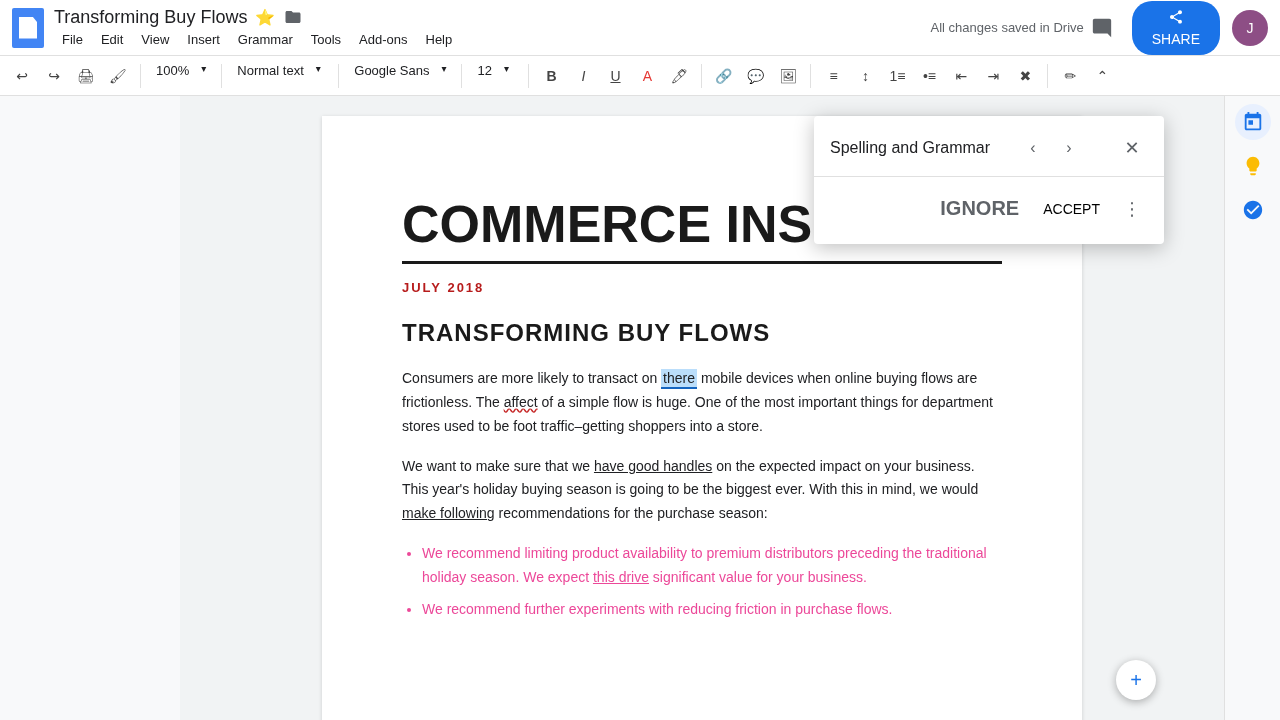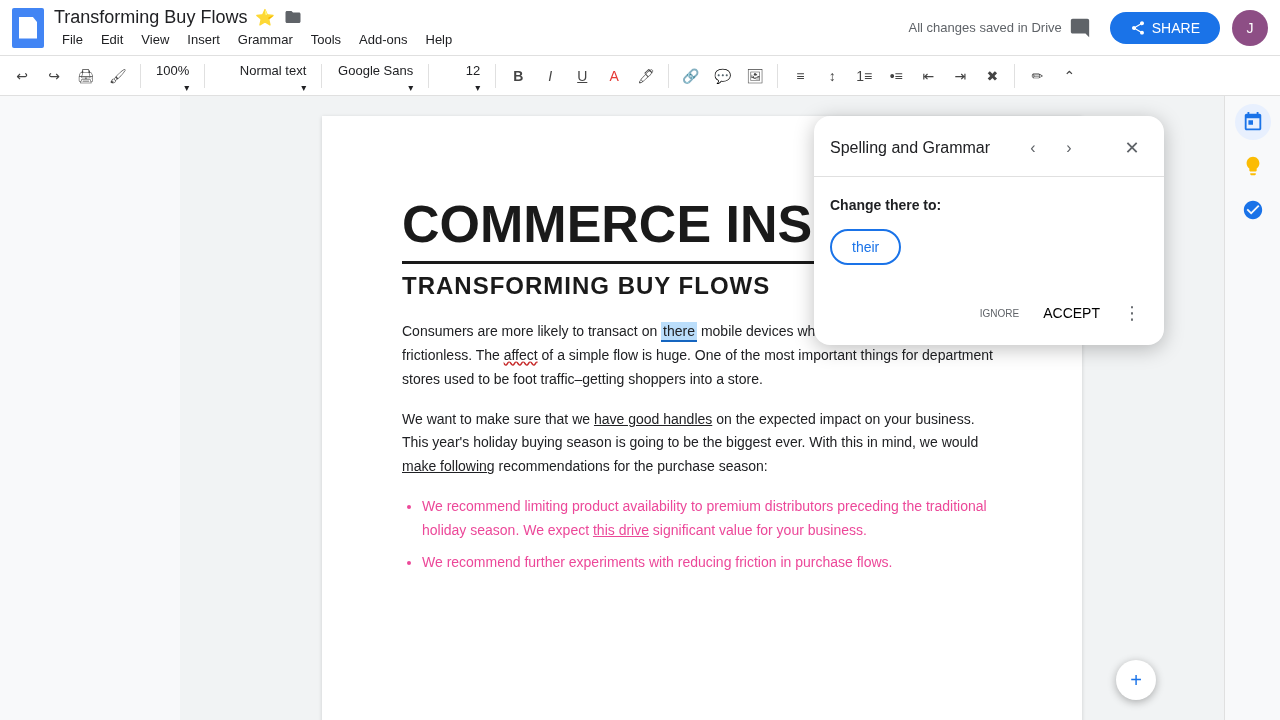--- a/index.html
+++ b/index.html
@@ -39,21 +39,21 @@
     .menu-item {
       font-size: 13px; color: #202124; padding: 2px 8px;
       border-radius: 4px; cursor: pointer;
     }
     #saved-status { font-size: 13px; color: #5f6368; margin-left: 20px; white-space: nowrap; align-self: center; }
     #right-actions { display: flex; align-items: center; gap: 12px; margin-left: auto; }
     #comment-icon { width: 36px; height: 36px; display: flex; align-items: center; justify-content: center; cursor: pointer; border-radius: 50%; }
     #share-btn {
       background: #1a73e8; color: white; border: none;
       padding: 8px 20px; border-radius: 20px; font-size: 14px;
-      font-weight: 500; cursor: pointer; display: flex; align-items: center; gap: 6px;
+      font-weight: 500; cursor: pointer; display: flex; align-items: center; gap: 6px; flex-direction: column;
     }
     #avatar { width: 36px; height: 36px; border-radius: 50%; background: #8d4e85; display: flex; align-items: center; justify-content: center; color: white; font-size: 14px; cursor: pointer; overflow: hidden; }
 
     
     #toolbar {
       background: #fff;
       border-bottom: 1px solid #e0e0e0;
       padding: 4px 8px;
       display: flex; align-items: center; gap: 4px;
       height: 40px;
@@ -62,23 +62,22 @@
     .toolbar-btn {
       width: 28px; height: 28px;
       display: flex; align-items: center; justify-content: center;
       border-radius: 4px; cursor: pointer; color: #444;
       font-size: 14px; border: none; background: transparent;
     }
     .toolbar-separator { width: 1px; height: 24px; background: #e0e0e0; margin: 0 4px; }
     .toolbar-select {
       height: 28px; border: 1px solid transparent; border-radius: 4px;
       font-size: 13px; color: #202124; cursor: pointer;
-      display: flex; align-items: flex-end; padding: 0 6px; gap: 4px;
+      display: flex; align-items: flex-start; padding: 0 6px; gap: 12px;
       background: transparent;
-      flex-direction: column;
     }
     .caret { font-size: 10px; }
 
     
     #main { display: flex; height: calc(720px - 96px); position: relative; }
 
     
     #left-strip { width: 180px; background: #f8f9fa; flex-shrink: 0; }
 
     
@@ -148,21 +147,21 @@
       display: flex; align-items: center; justify-content: center;
       border-radius: 50%; cursor: pointer; color: #5f6368; font-size: 18px;
     }
 
     
     #spell-panel {
       position: absolute;
       top: 20px; right: 60px;
       width: 350px;
       background: #fff;
-      border-radius: 16px;
+      border-radius: 4px;
       box-shadow: 0 4px 20px rgba(0,0,0,0.25);
       z-index: 100;
       padding: 0;
       overflow: hidden;
     }
 
     #spell-header {
       display: flex; align-items: center; justify-content: space-between;
       padding: 16px 16px 12px 16px;
       border-bottom: 1px solid #e0e0e0;
@@ -199,22 +198,22 @@
       cursor: pointer; font-weight: 500;
       background: #fff;
     }
 
     #spell-footer {
       display: flex; align-items: center; justify-content: flex-end;
       padding: 12px 16px 16px 16px;
       gap: 8px;
     }
     #ignore-btn {
-      font-size: 10px; color: #5f6368; cursor: pointer;
-      background: none; border: none; font-weight: 400; padding: 8px;
+      font-size: 20px; color: #5f6368; cursor: pointer;
+      background: none; border: none; font-weight: 700; padding: 8px;
     }
     #accept-btn {
       font-size: 14px; color: #000000; cursor: pointer;
       background: none; border: none; font-weight: 500; padding: 8px;
     }
     #more-btn {
       width: 32px; height: 32px;
       display: flex; align-items: center; justify-content: center;
       border-radius: 50%; cursor: pointer; color: #5f6368;
       border: none; background: transparent; font-size: 18px;
@@ -339,20 +338,21 @@
   <button class="toolbar-btn">⌃</button>
 </div>
 
 <div id="main">
 
   <div id="left-strip"></div>
 
   <div id="doc-area">
     <div id="doc-page">
       <div id="doc-headline">COMMERCE INSIGHTS</div>
+      <div id="doc-date">JULY 2018</div>
       <div id="section-title">TRANSFORMING BUY FLOWS</div>
 
       <p id="body-para1">
         <span>Consumers are more likely to transact on </span><span class="highlighted-word">there</span><span> mobile devices when online buying flows are frictionless. The </span><span class="wavy-underline">affect</span><span> of a simple flow is huge. One of the most important things for department stores used to be foot traffic–getting shoppers into a store.</span>
       </p>
 
       <p id="body-para2">
         <span>We want to make sure that we </span><span class="underlined">have good handles</span><span> on the expected impact on your business. This year's holiday buying season is going to be the biggest ever. With this in mind, we would </span><span class="underlined">make following</span><span> recommendations for the purchase season:</span>
       </p>
 
@@ -366,26 +366,20 @@
 
     <div id="spell-panel">
       <div id="spell-header">
         <span id="spell-title">Spelling and Grammar</span>
         <div id="spell-nav">
           <button class="spell-nav-btn">‹</button>
           <button class="spell-nav-btn">›</button>
         </div>
         <button id="spell-close">✕</button>
       </div>
-      <div id="spell-body">
-        <div id="spell-change-text">
-          <span>Change </span><span style="font-weight:bold">there</span><span> to:</span>
-        </div>
-        <button id="spell-suggestion">their</button>
-      </div>
       <div id="spell-footer">
         <button id="ignore-btn">IGNORE</button>
         <button id="accept-btn">ACCEPT</button>
         <button id="more-btn">⋮</button>
       </div>
     </div>
 
     <div id="fab">+</div>
   </div>
 

